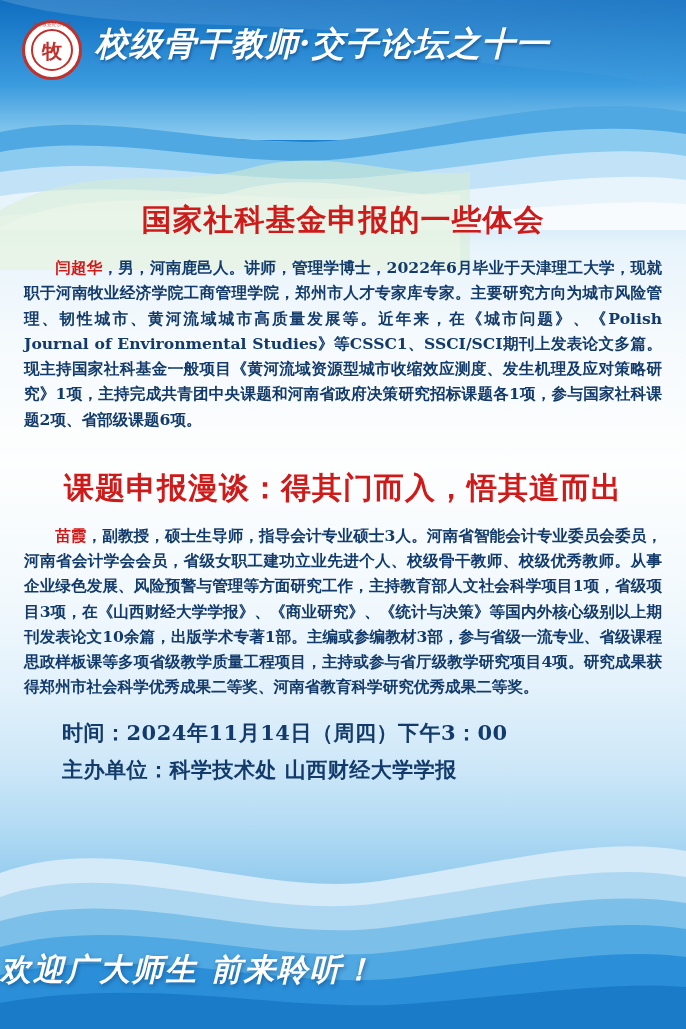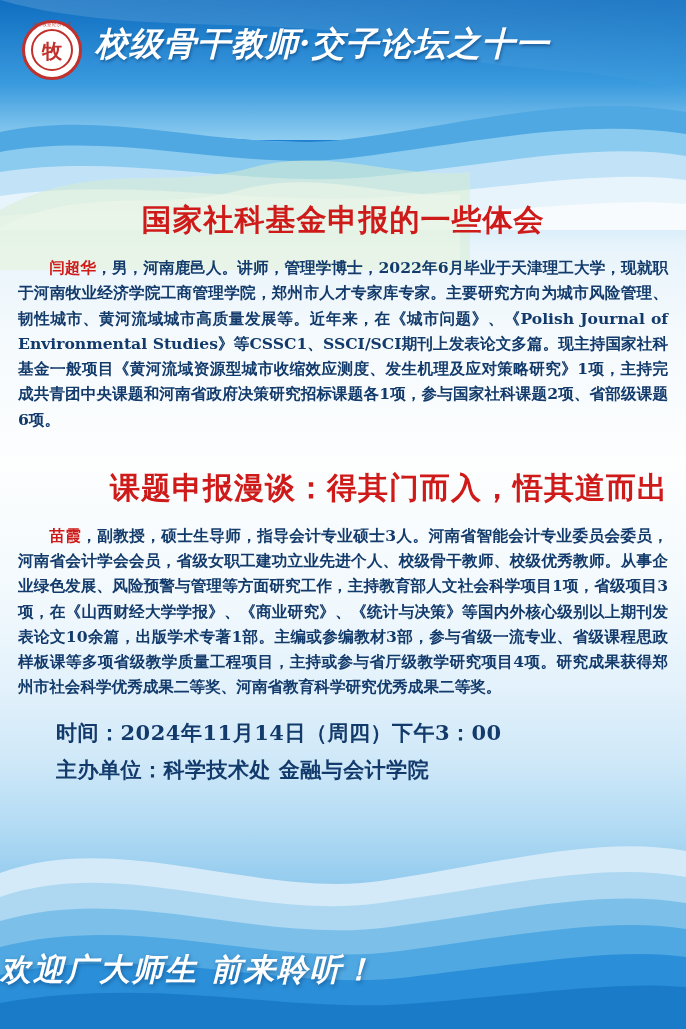--- a/index.html
+++ b/index.html
@@ -124,38 +124,37 @@
     font-size: 25px;
     color: #ffffff;
     letter-spacing: 3px;
     text-shadow: 1px 2px 3px rgba(0,40,90,.40);
     white-space: nowrap;
   }
 
   
   .content {
     position: relative;
-    padding: 0 18px;
+    padding: 0 24px;
   }
 
   .talk-title {
     text-align: center;
     font-family: "DejaVu Serif", serif;
     font-weight: bold;
     color: #cf1a1a;
     letter-spacing: 1px;
   }
   .talk-title-1 {
     margin-top: 62px;
     font-size: 30px;
   }
   .talk-title-2 {
     margin-top: 36px;
     font-size: 30px;
-    text-align: right;
   }
 
   .bio {
     margin-top: 14px;
     font-family: "DejaVu Serif", serif;
     font-size: 15.6px;
     line-height: 1.62;
     color: #123a6b;
     text-align: justify;
     text-indent: 2em;
@@ -252,18 +251,18 @@
     </p>
 
     <div class="talk-title talk-title-2">课题申报漫谈：得其门而入，悟其道而出</div>
 
     <p class="bio">
       <span class="name">苗霞</span><span>，副教授，硕士生导师，指导会计专业硕士3人。河南省智能会计专业委员会委员，河南省会计学会会员，省级女职工建功立业先进个人、校级骨干教师、校级优秀教师。从事企业绿色发展、风险预警与管理等方面研究工作，主持教育部人文社会科学项目1项，省级项目3项，在《山西财经大学学报》、《商业研究》、《统计与决策》等国内外核心级别以上期刊发表论文10余篇，出版学术专著1部。主编或参编教材3部，参与省级一流专业、省级课程思政样板课等多项省级教学质量工程项目，主持或参与省厅级教学研究项目4项。研究成果获得郑州市社会科学优秀成果二等奖、河南省教育科学研究优秀成果二等奖。</span>
     </p>
 
     <div class="info">
       <div>时间：2024年11月14日（周四）下午3：00</div>
-      <div>主办单位：科学技术处 金融与会计学院</div>
+      <div>主办单位：科学技术处 山西财经大学学报</div>
     </div>
   </div>
 
   <div class="welcome">欢迎广大师生 前来聆听！</div>
 </div>
 
 </body></html>

